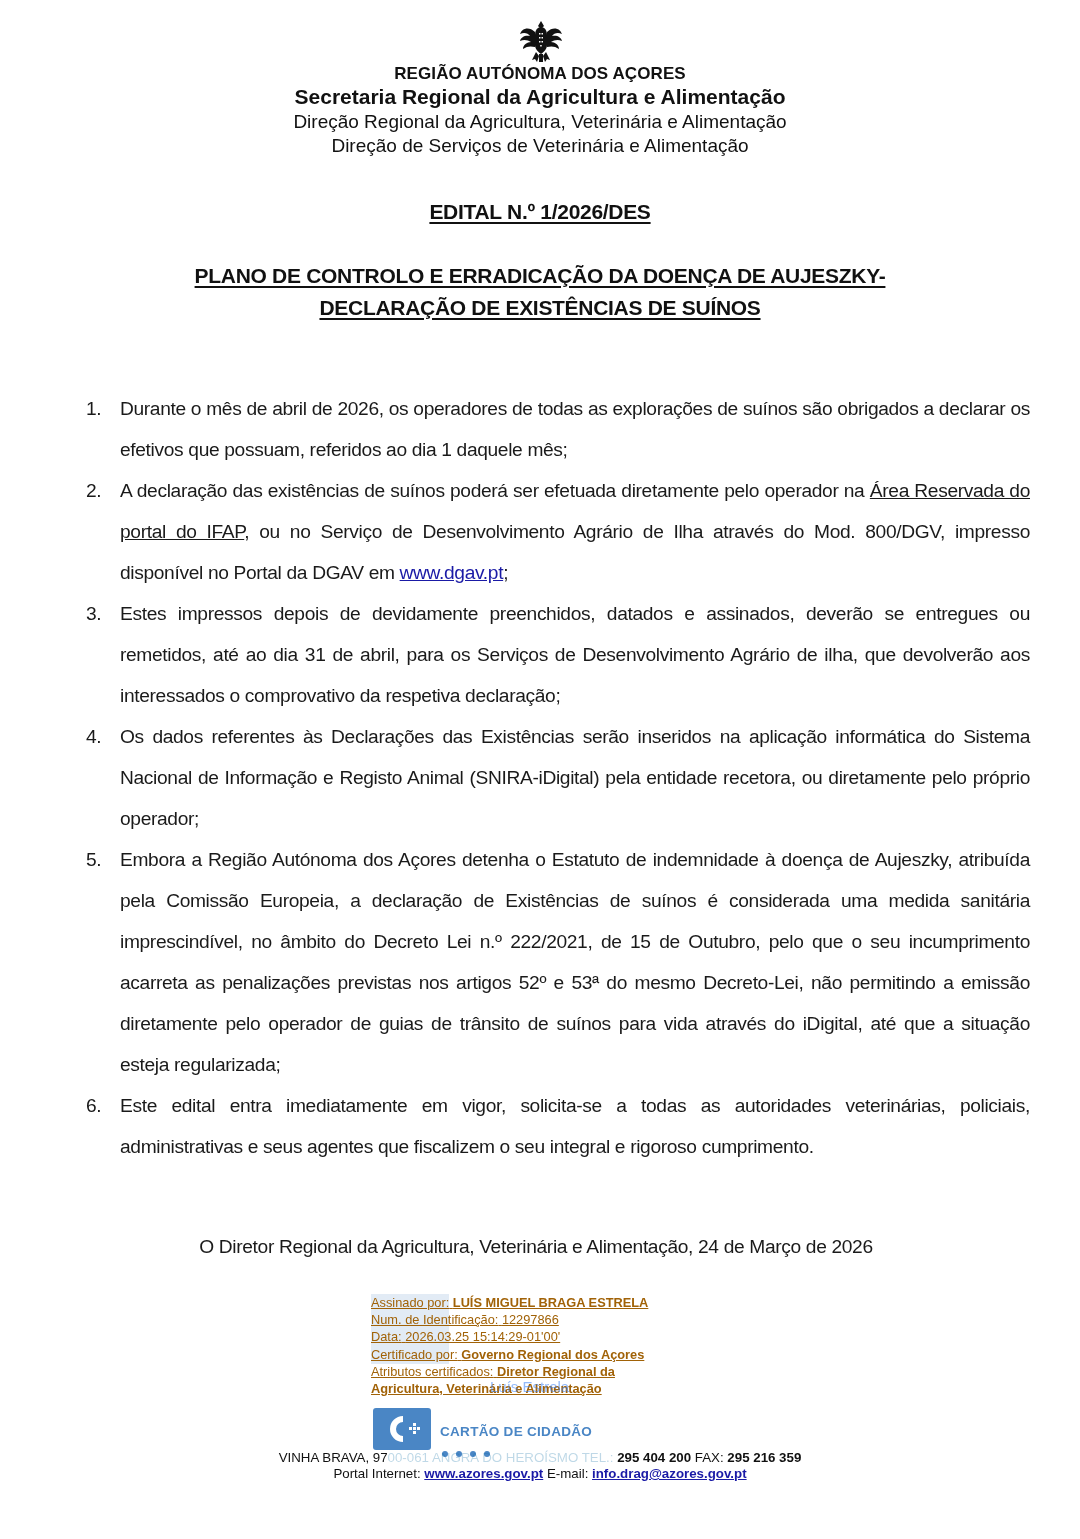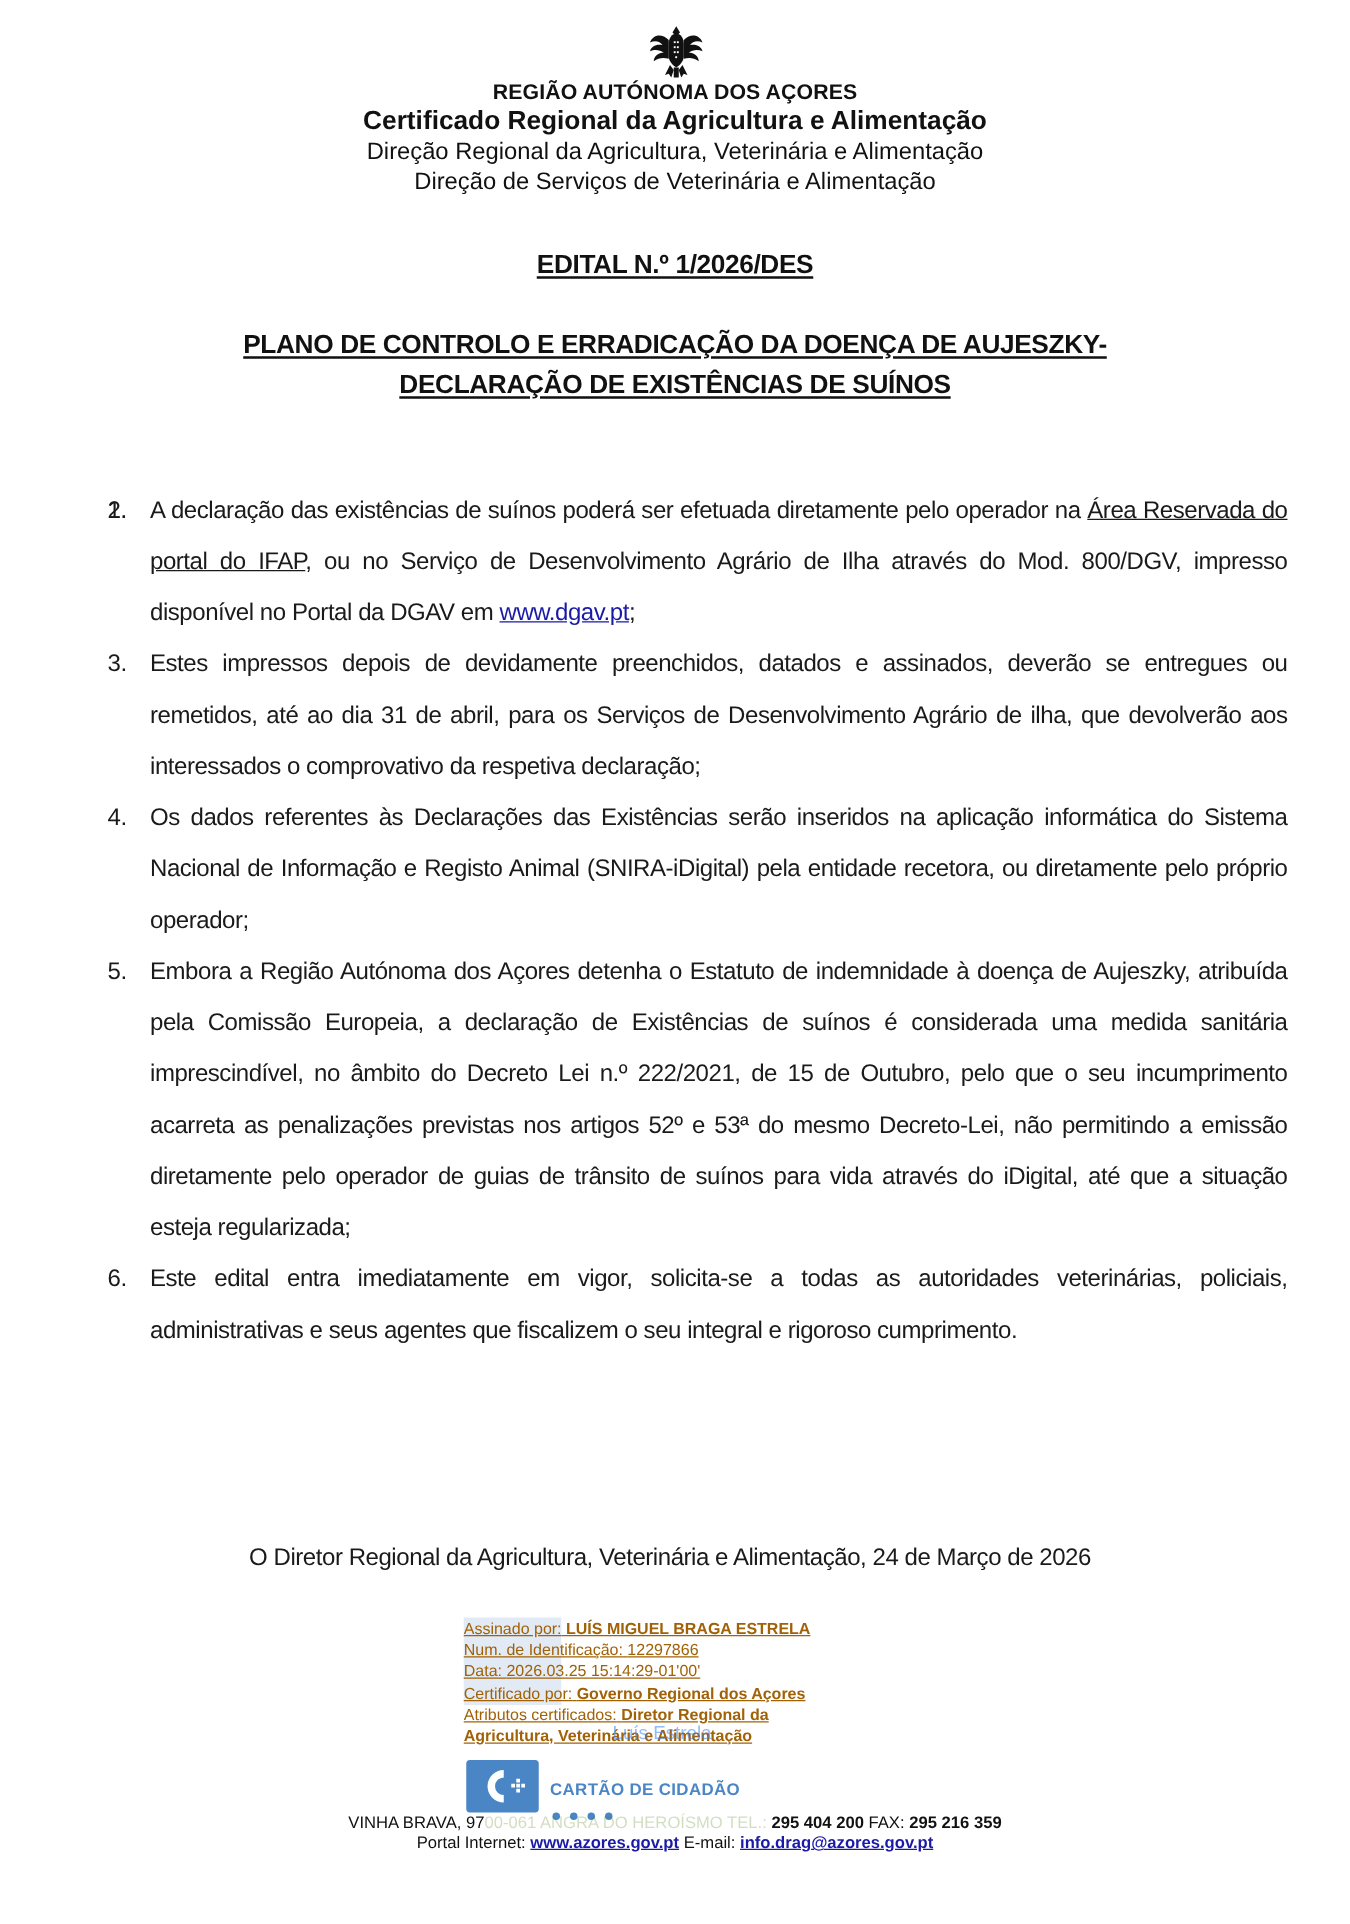--- a/index.html
+++ b/index.html
@@ -38,21 +38,21 @@
     .cc-logo { position: absolute; left: 373px; top: 1408px; width: 58px; height: 42px; background: #4a86c5; border-radius: 3px; }
     .cc-text { position: absolute; left: 440px; top: 1424px; font-weight: bold; font-size: 13.5px; color: #4a86c5; letter-spacing: 0.3px; }
     .cc-dots { position: absolute; left: 442px; top: 1443px; }
     .cc-dots span { display: inline-block; width: 6px; height: 6px; border-radius: 50%; background: #4a86c5; margin-right: 8px; }
 
     .footer { position: absolute; left: 0; width: 1080px; text-align: center; font-size: 13.3px; color: #111; }
     .f1 { top: 1450px; }
     .f2 { top: 1466px; }
     .footer b { font-weight: bold; }
     .footer a { color: #1a1aa6; text-decoration: underline; font-weight: bold; }
-    .f1 .hidden-part { color: #4d7c0f; opacity: 0.25; }
+    .f1 .hidden-part { color: #0369a1; opacity: 0.25; }
   </style>
 </head>
 <body>
 
 <div class="header">
   <svg class="crest" viewBox="0 0 46 46">
     <g fill="#111">
       <path d="M23 3 l3 5 -3 3 -3 -3z"></path>
       <path d="M23 9 c-4 0 -6 4 -6 8 l0 10 c0 4 3 7 6 9 c3 -2 6 -5 6 -9 l0 -10 c0 -4 -2 -8 -6 -8z"></path>
       <path d="M17 14 c-6 -6 -13 -4 -15 2 c4 -2 8 -1 10 2 c-5 -1 -9 1 -10 5 c4 -2 8 -1 11 1 c-4 0 -8 3 -8 7 c4 -3 8 -3 12 -2z"></path>
@@ -65,35 +65,36 @@
       <rect x="21" y="15" width="1.5" height="1.5"></rect>
         <rect x="23.5" y="15" width="1.5" height="1.5"></rect>
       <rect x="21" y="19" width="1.5" height="1.5"></rect>
         <rect x="23.5" y="19" width="1.5" height="1.5"></rect>
       <rect x="21" y="23" width="1.5" height="1.5"></rect>
         <rect x="23.5" y="23" width="1.5" height="1.5"></rect>
       <rect x="22.2" y="27" width="1.5" height="1.5"></rect>
     </g>
   </svg>
   <div class="h-region">REGIÃO AUTÓNOMA DOS AÇORES</div>
-  <div class="h-secretaria">Certificado Regional da Agricultura e Alimentação</div>
+  <div class="h-secretaria">Secretaria Regional da Agricultura e Alimentação</div>
   <div class="h-direcao">Direção Regional da Agricultura, Veterinária e Alimentação</div>
   <div class="h-servicos">Direção de Serviços de Veterinária e Alimentação</div>
 </div>
 
 <div class="titles">
   <span class="title-line t1">EDITAL N.º 1/2026/DES</span>
   <span class="title-line t2">PLANO DE CONTROLO E ERRADICAÇÃO DA DOENÇA DE AUJESZKY-</span>
   <span class="title-line t3">DECLARAÇÃO DE EXISTÊNCIAS DE SUÍNOS</span>
 </div>
 
 <div class="body-text">
   <ol class="items">
     <li>
       <span class="num">1.</span>
+      <span>Durante o mês de abril de 2026, os operadores de todas as explorações de suínos são obrigados   a declarar os efetivos que possuam, referidos ao dia 1 daquele mês;</span>
     </li>
     <li>
       <span class="num">2.</span>
       <span>A declaração das existências de suínos poderá ser efetuada diretamente pelo operador na </span><span class="u">Área Reservada do portal do IFAP</span><span>, ou no Serviço de Desenvolvimento Agrário de Ilha através do Mod. 800/DGV, impresso disponível no Portal da DGAV em </span><a class="link">www.dgav.pt</a><span>;</span>
     </li>
     <li>
       <span class="num">3.</span>
       <span>Estes impressos depois de devidamente preenchidos, datados e assinados, deverão se entregues ou remetidos, até ao dia 31 de abril, para os Serviços de Desenvolvimento Agrário de ilha, que devolverão aos interessados o comprovativo da respetiva declaração;</span>
     </li>
     <li>

